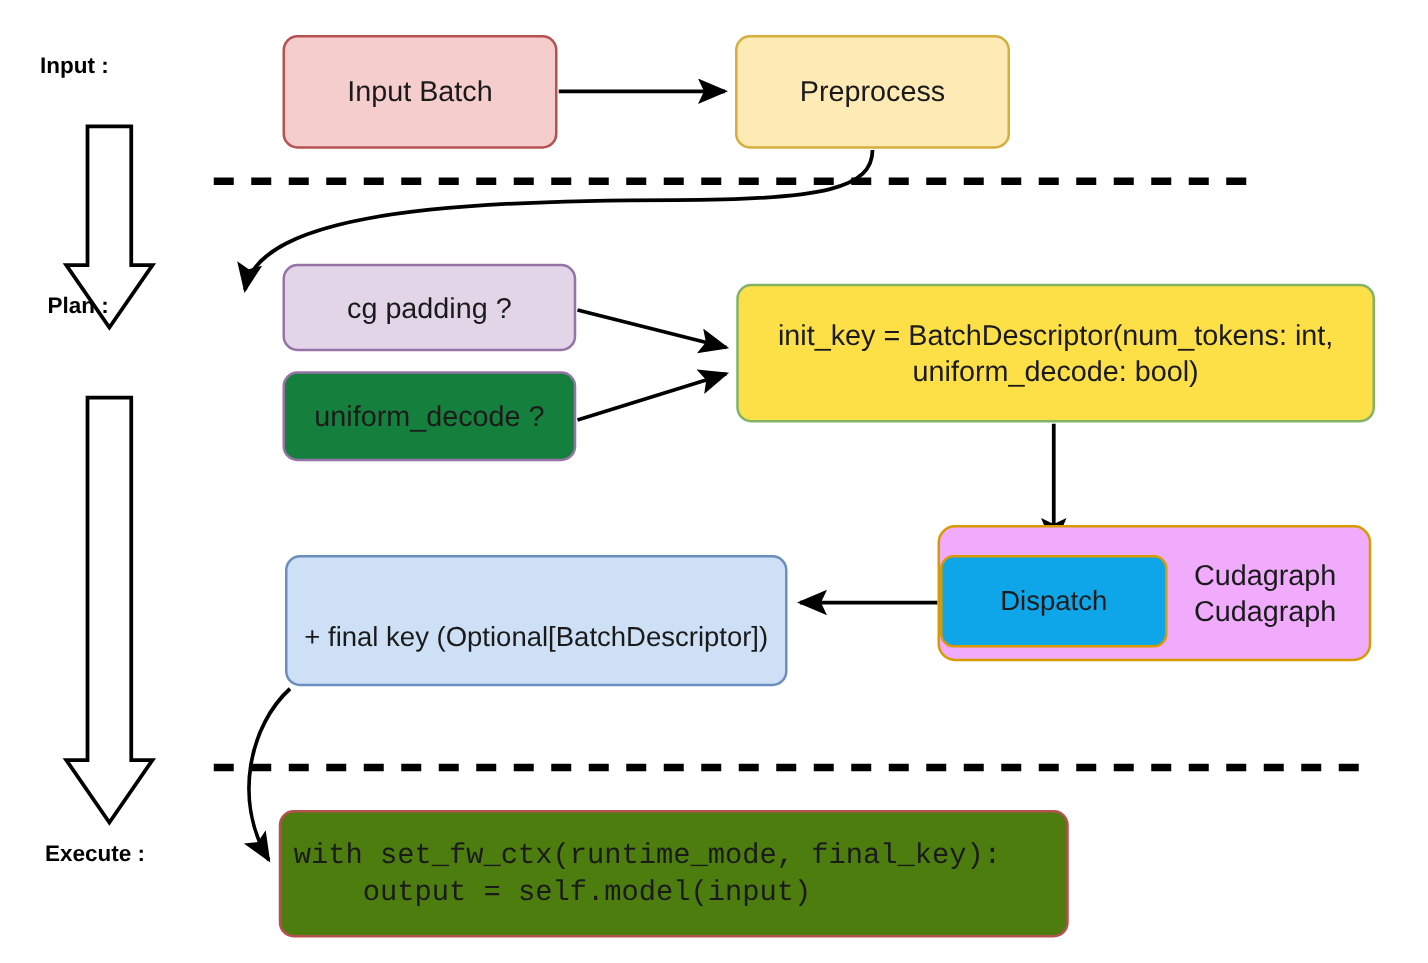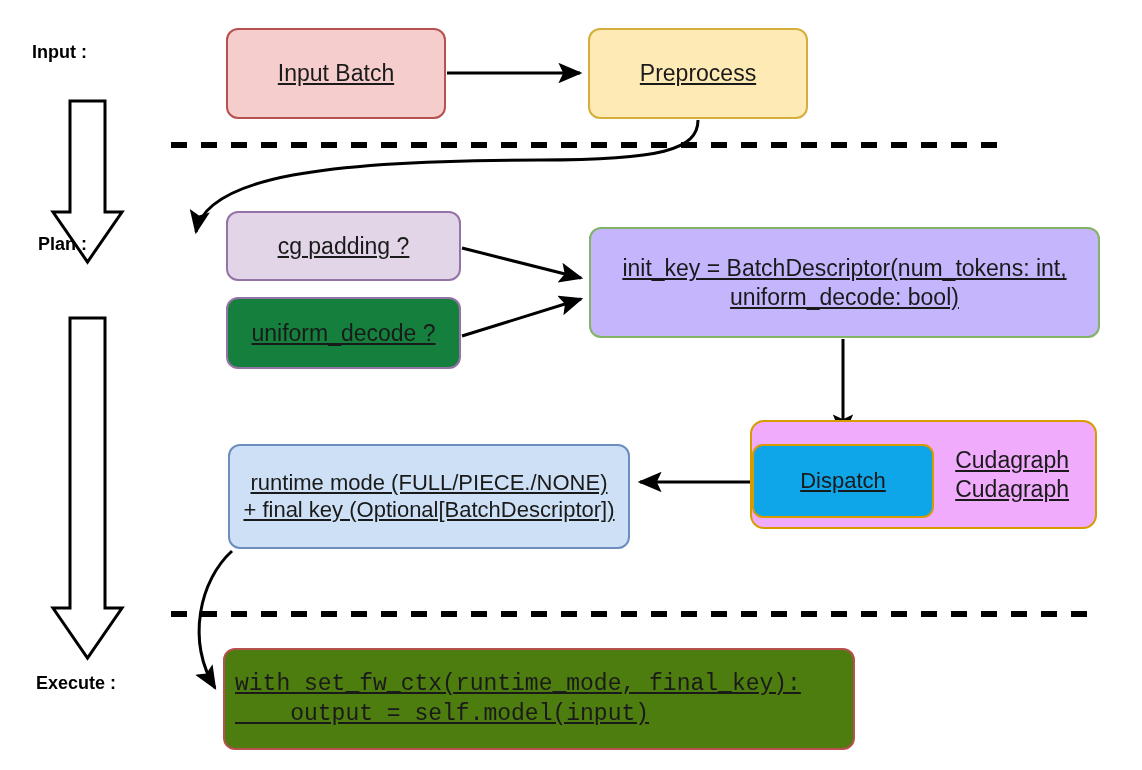--- a/index.html
+++ b/index.html
@@ -39,21 +39,20 @@
     border-style: solid;
     display: flex;
     align-items: center;
     justify-content: center;
     text-align: center;
     font-family: "Liberation Sans", sans-serif;
     font-size: 23px;
     color: #1a1a1a;
     line-height: 1.22;
     padding: 2px 10px;
-    text-decoration: underline;
   }
   .node.code {
     font-family: "Liberation Mono", "DejaVu Sans Mono", monospace;
     font-size: 23px;
     justify-content: flex-start;
     text-align: left;
     white-space: pre;
     padding-left: 10px;
     line-height: 1.32;
   }
@@ -68,21 +67,21 @@
   .n-cg-padding {
     left: 226px; top: 211px; width: 235px; height: 70px;
     background: #e1d5e7; border-color: #9673a6;
   }
   .n-uniform-decode {
     left: 226px; top: 297px; width: 235px; height: 72px;
     background: #15803d; border-color: #9673a6;
   }
   .n-init-key {
     left: 589px; top: 227px; width: 511px; height: 111px;
-    background: #c4b5fd; border-color: #82b366;
+    background: #fde047; border-color: #82b366;
     font-size: 23px;
   }
   .n-cudagraph-dispatcher {
     left: 750px; top: 420px; width: 347px; height: 109px;
     background: #f0abfc; border-color: #d79b00;
     align-items: center; justify-content: flex-end;
     padding-right: 26px;
     border-radius: 14px;
   }
   .n-dispatch {
@@ -173,21 +172,21 @@
       <span>Cudagraph</span>
     </span>
   </div>
 
   <div class="node n-dispatch">
     <span>Dispatch</span>
   </div>
 
   <div class="node n-runtime-mode">
     <span>
-      <span>runtime mode (FULL/PIECE./NONE)</span><br>
+      <br>
       <span>+ final key (Optional[BatchDescriptor])</span>
     </span>
   </div>
 
   <div class="node code n-exec-code">
     <span><span>with set_fw_ctx(runtime_mode, final_key):</span>
 <span>    output = self.model(input)</span></span>
   </div>
 
 </div>

